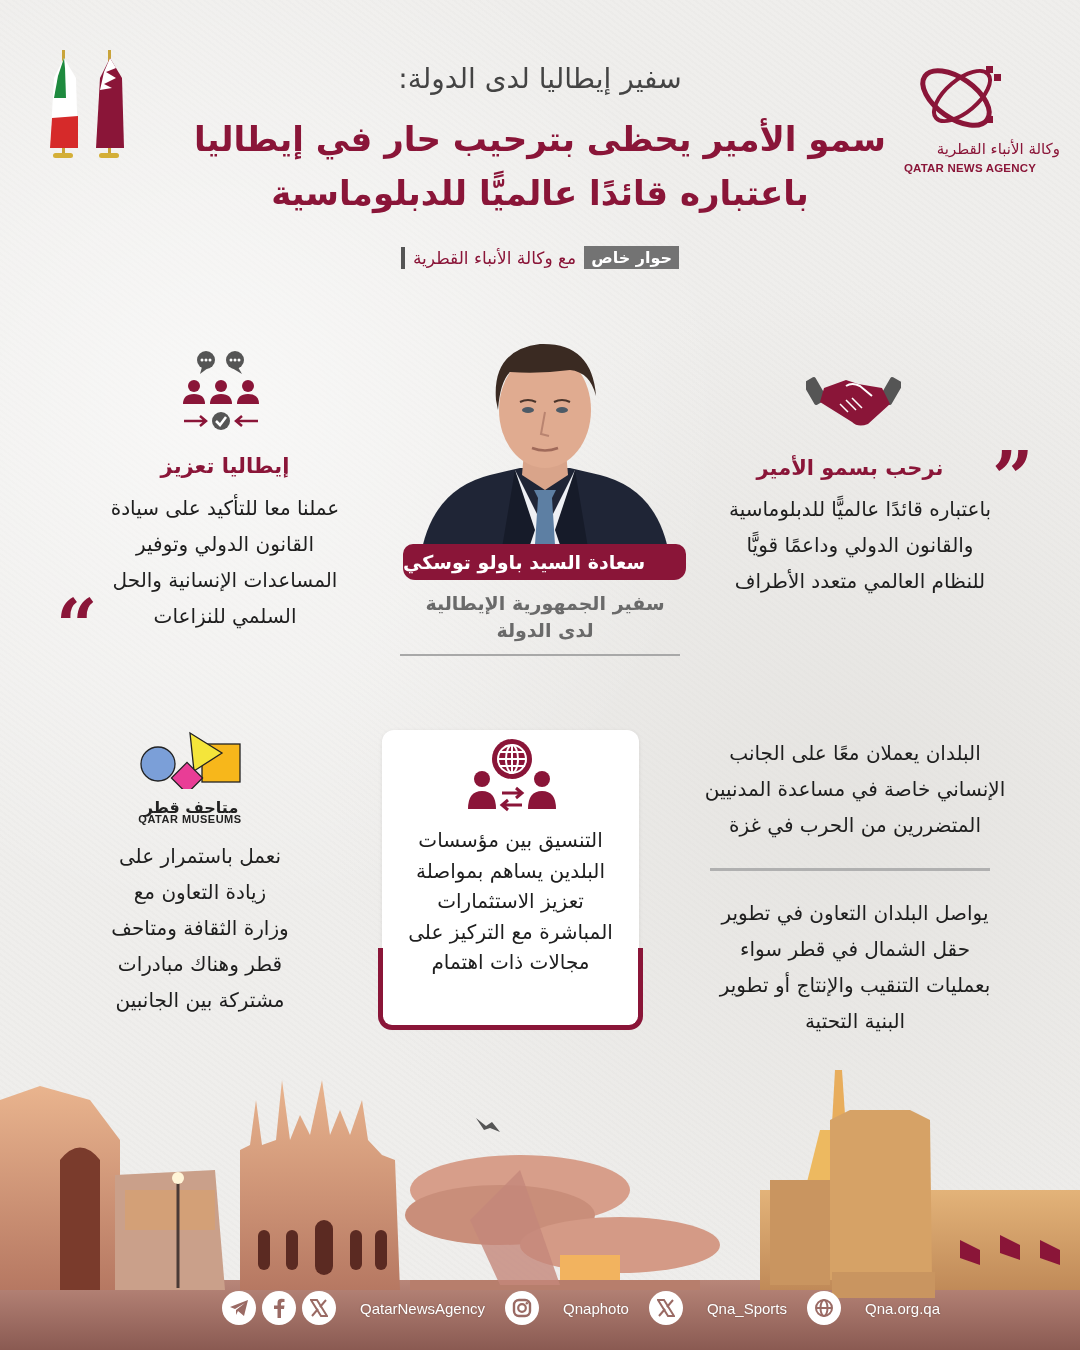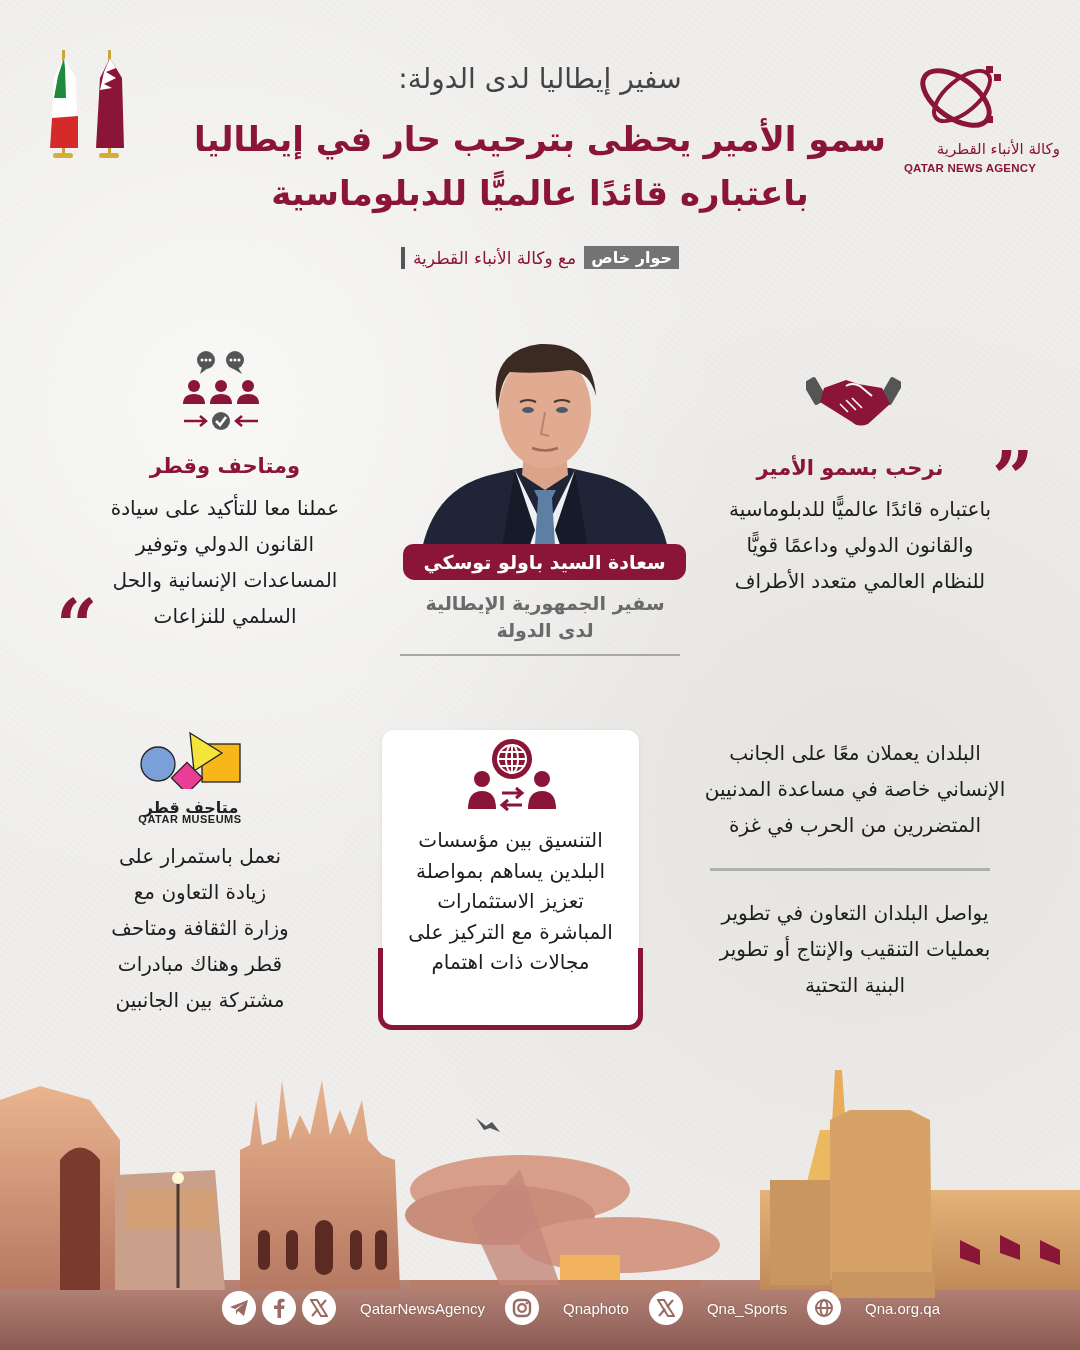--- a/index.html
+++ b/index.html
@@ -38,21 +38,21 @@
   
   .icon-team { left: 180px; top: 350px; width: 85px; height: 85px; }
   .title-maroon { color: #8a1538; font-weight: bold; font-size: 21px; }
   .body-text { font-size: 20px; line-height: 36px; color: #1e1e1e; }
   .quote-mark { font-family: "DejaVu Serif", serif; font-size: 72px; color: #8a1538; font-weight: bold; line-height: 1; }
 
   .portrait-wrap { left: 400px; top: 330px; width: 290px; height: 230px; }
   .name-band {
     left: 403px; top: 544px; width: 283px; height: 36px;
     background: #8a1538; color: #fff; border-radius: 10px 10px 12px 12px;
-    font-size: 19px; font-weight: bold; text-align: center; line-height: 36px; direction: rtl;
+    font-size: 19px; font-weight: bold; text-align: left; line-height: 36px; direction: rtl;
   }
   .role { left: 400px; top: 590px; width: 290px; color: #6a6a6a; font-size: 19px; line-height: 27px; font-weight: bold; }
   .role-line { left: 400px; top: 654px; width: 280px; height: 2px; background: #a8a8a8; }
 
   
   .card {
     left: 382px; top: 730px; width: 257px; height: 297px;
     background: #fff; border-radius: 12px;
     box-shadow: 0 1px 4px rgba(0,0,0,.08);
   }
@@ -131,21 +131,21 @@
   <circle cx="41" cy="36" r="6" fill="#8a1538"></circle>
     <path d="M30 54 Q30 44 41 44 Q52 44 52 54 Z" fill="#8a1538"></path>
   <circle cx="68" cy="36" r="6" fill="#8a1538"></circle>
     <path d="M57 54 Q57 44 68 44 Q79 44 79 54 Z" fill="#8a1538"></path>
   <circle cx="41" cy="71" r="9" fill="#555"></circle>
   <path d="M36 71 L40 75 L46 67" stroke="#fff" stroke-width="2.5" fill="none"></path>
   <path d="M4 71 L26 71 M20 66 L26 71 L20 76" stroke="#8a1538" stroke-width="2.5" fill="none"></path>
   <path d="M78 71 L56 71 M62 66 L56 71 L62 76" stroke="#8a1538" stroke-width="2.5" fill="none"></path>
 </svg>
 
-<div class="abs title-maroon rtl center" style="left:100px; top:454px; width:250px;">ومتاحف وقطر</div>
+<div class="abs title-maroon rtl center" style="left:100px; top:454px; width:250px;">إيطاليا تعزيز</div>
 <div class="abs body-text rtl center" style="left:80px; top:490px; width:290px;">
   <div>عملنا معا للتأكيد على سيادة</div>
   <div>القانون الدولي وتوفير</div>
   <div>المساعدات الإنسانية والحل</div>
   <div>السلمي للنزاعات</div>
 </div>
 <div class="abs quote-mark" style="left:56px; top:590px;">“</div>
 
 <div class="abs portrait-wrap">
   <svg width="290" height="230" viewBox="0 0 290 230">
@@ -241,20 +241,21 @@
 </div>
 
 <div class="abs body-text rtl center" style="left:670px; top:735px; width:370px;">
   <div>البلدان يعملان معًا على الجانب</div>
   <div>الإنساني خاصة في مساعدة المدنيين</div>
   <div>المتضررين من الحرب في غزة</div>
 </div>
 <div class="abs sep-line"></div>
 <div class="abs body-text rtl center" style="left:680px; top:895px; width:350px;">
   <div>يواصل البلدان التعاون في تطوير</div>
+  <div>حقل الشمال في قطر سواء</div>
   <div>بعمليات التنقيب والإنتاج أو تطوير</div>
   <div>البنية التحتية</div>
 </div>
 
 <svg class="abs scene" viewBox="0 0 1080 310" preserveAspectRatio="none">
   <defs>
     <linearGradient id="ground" x1="0" y1="0" x2="0" y2="1">
       <stop offset="0" stop-color="#b88679"></stop>
       <stop offset="1" stop-color="#8a5a52"></stop>
     </linearGradient>

